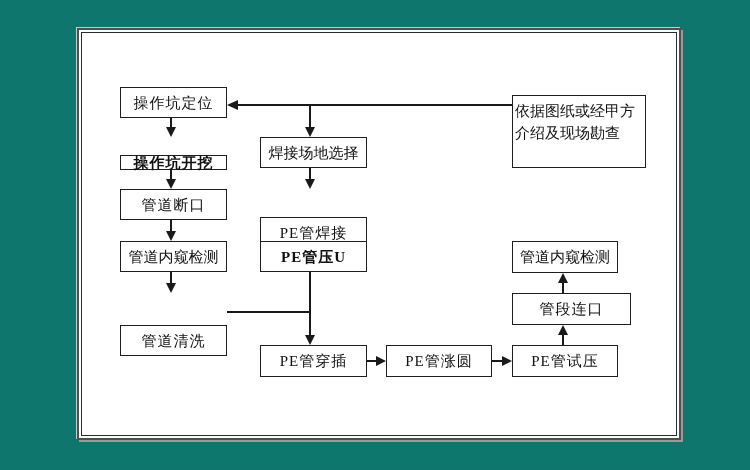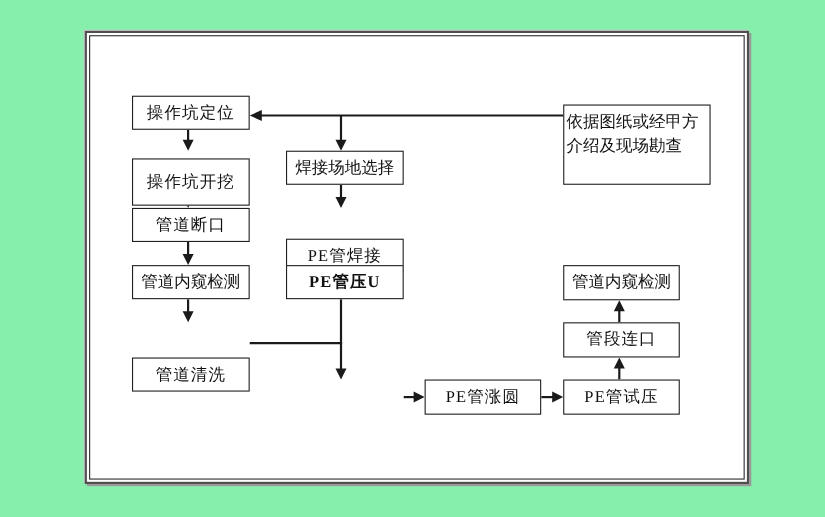--- a/index.html
+++ b/index.html
@@ -5,21 +5,21 @@
   html, body {
     margin: 0;
     padding: 0;
     background: #ffffff;
     font-family: "Liberation Serif", "DejaVu Serif", serif;
   }
   .stage {
     position: relative;
     width: 750px;
     height: 470px;
-    background: #86efac;
+    background: #0f766e;
     overflow: hidden;
   }
   
   .frame {
     position: absolute;
     left: 77px;
     top: 28px;
     width: 600px;
     height: 408px;
     border: 2px solid #4f4f4f;
@@ -49,31 +49,31 @@
     color: #111111;
     font-size: 15px;
     line-height: 1.2;
     display: flex;
     align-items: center;
     justify-content: center;
     text-align: center;
     letter-spacing: 1px;
   }
   .n-pit-pos   { left:120px; top: 87px; width:107px; height:31px; }
-  .n-pit-dig   { left:120px; top:144px; width:107px; height:43px; }
+  .n-pit-dig   { left:120px; top:155px; width:107px; height:15px;font-weight:bold; }
   .n-cut       { left:120px; top:189px; width:107px; height:31px; }
   .n-scope     { left:120px; top:241px; width:107px; height:31px; letter-spacing:0; }
   .n-clean     { left:120px; top:293px; width:107px; height:31px;margin-top:32px; }
   .n-site      { left:260px; top:137px; width:107px; height:31px; letter-spacing:0; }
   .n-weld      { left:260px; top:189px; width:107px; height:31px;margin-top:28px; }
   .n-upress    { left:260px; top:241px; width:107px; height:31px;font-weight:bold; }
   .n-insert    { left:260px; top:345px; width:107px; height:32px; }
   .n-round     { left:386px; top:345px; width:106px; height:32px; }
   .n-ptest     { left:512px; top:345px; width:106px; height:32px; }
-  .n-connect   { left:512px; top:293px; width:106px; height:32px; }
+  .n-connect   { left:512px; top:293px; width:119px; height:32px; }
   .n-accept    { left:512px; top:241px; width:106px; height:32px; letter-spacing:0; }
   .n-basis {
     left:512px; top:95px; width:134px; height:73px;
     align-items: flex-start;
     justify-content: flex-start;
     text-align: left;
     padding: 5px 2px;
     white-space: pre-line;
     line-height: 1.45;
     letter-spacing: 0;
@@ -127,20 +127,21 @@
   </svg>
 
   <div class="node n-pit-pos">操作坑定位</div>
   <div class="node n-pit-dig">操作坑开挖</div>
   <div class="node n-cut">管道断口</div>
   <div class="node n-scope">管道内窥检测</div>
   <div class="node n-clean">管道清洗</div>
   <div class="node n-site">焊接场地选择</div>
   <div class="node n-weld">PE管焊接</div>
   <div class="node n-upress">PE管压U</div>
+  <div class="node n-insert">PE管穿插</div>
   <div class="node n-round">PE管涨圆</div>
   <div class="node n-ptest">PE管试压</div>
   <div class="node n-connect">管段连口</div>
   <div class="node n-accept">管道内窥检测</div>
   <div class="node n-basis">依据图纸或经甲方
 介绍及现场勘查</div>
 
 </div>
 
 </body></html>

